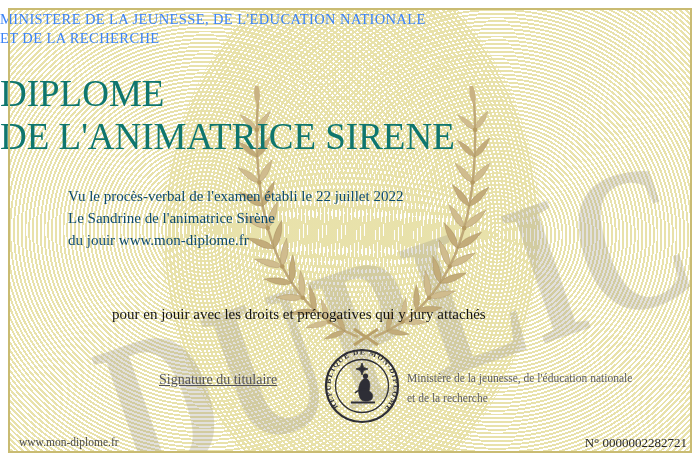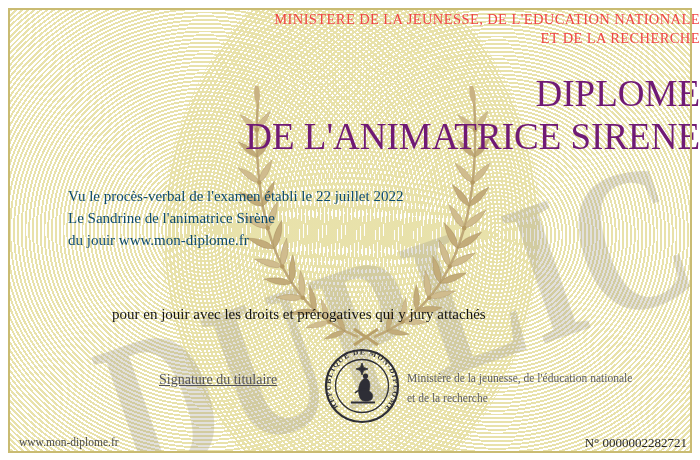--- a/index.html
+++ b/index.html
@@ -27,22 +27,22 @@
     color:rgba(158,152,138,0.30);white-space:nowrap;
     transform-origin:0 50%;
     transform:rotate(-19deg);
   }
   .watermark span{display:inline-block;transform:scaleX(0.74);transform-origin:0 50%;letter-spacing:6px;}
   
   .wreath{position:absolute;left:226px;top:86px;z-index:2;}
   .seal{position:absolute;left:322px;top:346px;z-index:4;}
   
   .txt{position:absolute;z-index:3;}
-  .header{left:0;top:10px;width:100%;text-align:right;font-size:14.5px;line-height:18.5px;color:#ef4444;letter-spacing:0.4px;}
-  .title{left:0;top:72px;width:100%;text-align:right;font-size:37px;line-height:43px;color:#701a75;}
+  .header{left:0;top:10px;width:100%;text-align:left;font-size:14.5px;line-height:18.5px;color:#3b82f6;letter-spacing:0.4px;}
+  .title{left:0;top:72px;width:100%;text-align:left;font-size:37px;line-height:43px;color:#0f766e;}
   .bodytext{left:68px;top:186px;font-size:15px;line-height:21.8px;color:#0c4a6e;}
   .rights{left:112px;top:306px;font-size:15px;color:#141414;}
   .sig{left:159px;top:372px;font-size:14px;color:#53535b;text-decoration:underline;}
   .ministry{left:407px;top:368px;font-size:11.5px;line-height:20px;color:#5d5d64;}
   .site{left:11px;top:436px;font-size:11.5px;color:#4a4a4a;margin-left:8px;}
   .serial{right:13px;top:435px;font-size:13px;color:#28282c;}
 </style>
 </head>
 <body>
 

